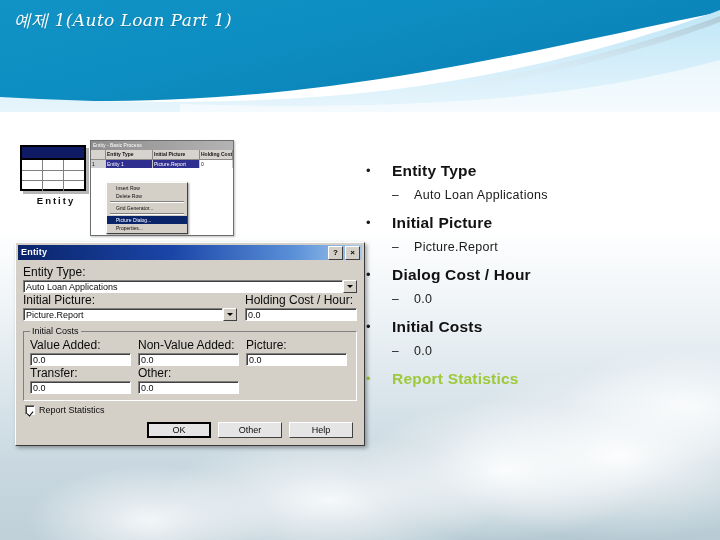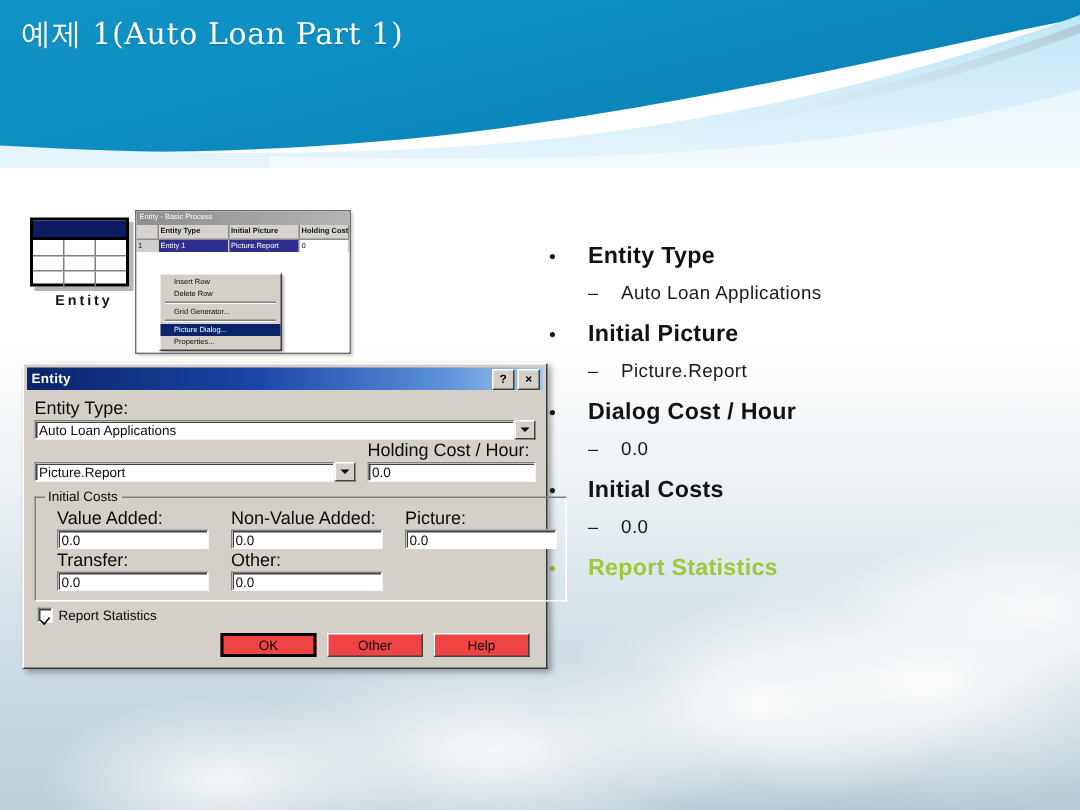--- a/index.html
+++ b/index.html
@@ -18,22 +18,22 @@
       radial-gradient(ellipse 180px 80px at 150px 520px, rgba(255,255,255,.8) 0%, rgba(255,255,255,0) 68%),
       radial-gradient(ellipse 420px 200px at 600px 540px, rgba(176,198,208,.75) 0%, rgba(176,198,208,0) 70%),
       linear-gradient(180deg,#ffffff 0%,#ffffff 42%,#eef3f6 58%,#dbe6ec 72%,#c9d8e0 86%,#bfd0d9 100%);
   }
   
   #header-band{position:absolute;left:0;top:0;width:720px;height:112px;overflow:hidden;}
   #header-band svg{display:block;}
   #slide-title{
     position:absolute;left:14px;top:9px;
     font-family:"DejaVu Serif", serif;
-    font-size:20px;color:#ffffff;letter-spacing:.4px;
-    white-space:nowrap;text-shadow:0 1px 1px rgba(0,0,0,.18);
+    font-size:17px;color:#ffffff;letter-spacing:.4px;
+    white-space:nowrap;text-shadow:0 1px 1px rgba(0,0,0,.18);font-style:italic;
   }
   
   #bullets{position:absolute;left:366px;top:160px;width:346px;}
   .b1{display:flex;align-items:flex-start;margin:0 0 3px 0;}
   .b1 .mark{width:26px;flex:0 0 26px;color:#1a1a1a;font-size:13px;line-height:22px;text-align:left;}
   .b1 .txt{font-size:15.5px;font-weight:bold;color:#121212;line-height:22px;letter-spacing:.2px;}
   .b1.accent .txt{color:#9ec93a;}
   .b1.accent .mark{color:#9ec93a;}
   .b2{display:flex;align-items:flex-start;margin:0 0 7px 0;padding-left:26px;}
   .b2 .mark{width:22px;flex:0 0 22px;color:#1a1a1a;font-size:12px;line-height:20px;}
@@ -141,36 +141,36 @@
   }
   .row2{display:flex;gap:8px;align-items:flex-end;}
   .grow{flex:1;}
   .w120{width:112px;flex:0 0 112px;}
   fieldset#initial-costs{
     margin:5px 0 3px 0;padding:2px 6px 6px 6px;
     border:1px solid #fff;border-left-color:#808080;border-top-color:#808080;
   }
   fieldset#initial-costs legend{font-size:9px;color:#0b0b0b;padding:0 2px;}
   .cost-row{display:flex;gap:7px;}
-  .cost-col{width:101px;flex:0 0 101px;margin-left:8px;}
+  .cost-col{width:101px;flex:0 0 101px;}
   #check-row{display:flex;align-items:center;margin:4px 2px 0 2px;}
   .cb{
     width:10px;height:10px;background:#fff;
     border:1px solid #808080;border-right-color:#fff;border-bottom-color:#fff;
     box-shadow:inset 1px 1px 0 #404040;
     margin-right:4px;position:relative;box-sizing:border-box;
   }
   .cb.on:after{
     content:"";position:absolute;left:2px;top:4px;width:3px;height:5px;
     border:solid #000;border-width:0 1.4px 1.4px 0;transform:rotate(40deg);
   }
   #check-label{font-size:9px;color:#0b0b0b;}
   #dlg-buttons{display:flex;justify-content:flex-end;gap:7px;margin:7px 4px 2px 0;}
   .dlg-btn{
-    width:64px;height:16px;background:#ef4444;
+    width:64px;height:16px;background:#e5e5e5;
     border:1px solid #fff;border-right-color:#404040;border-bottom-color:#404040;
     font-size:9px;line-height:14px;text-align:center;color:#0b0b0b;
     box-sizing:border-box;
   }
   .dlg-btn.default{border:2px solid #000;line-height:12px;}
 </style>
 </head>
 <body>
 
 <div id="slide">
@@ -307,20 +307,21 @@
       <div class="fld-label">Entity Type:</div>
       <div class="combo">
         <div class="txtbox">Auto Loan Applications</div>
         <div class="combo-btn">
             <i></i>
           </div>
       </div>
 
       <div class="row2">
         <div class="grow">
+          <div class="fld-label">Initial Picture:</div>
           <div class="combo">
             <div class="txtbox">Picture.Report</div>
             <div class="combo-btn">
                 <i></i>
               </div>
           </div>
         </div>
         <div class="w120">
           <div class="fld-label">Holding Cost / Hour:</div>
           <div class="txtbox">0.0</div>

